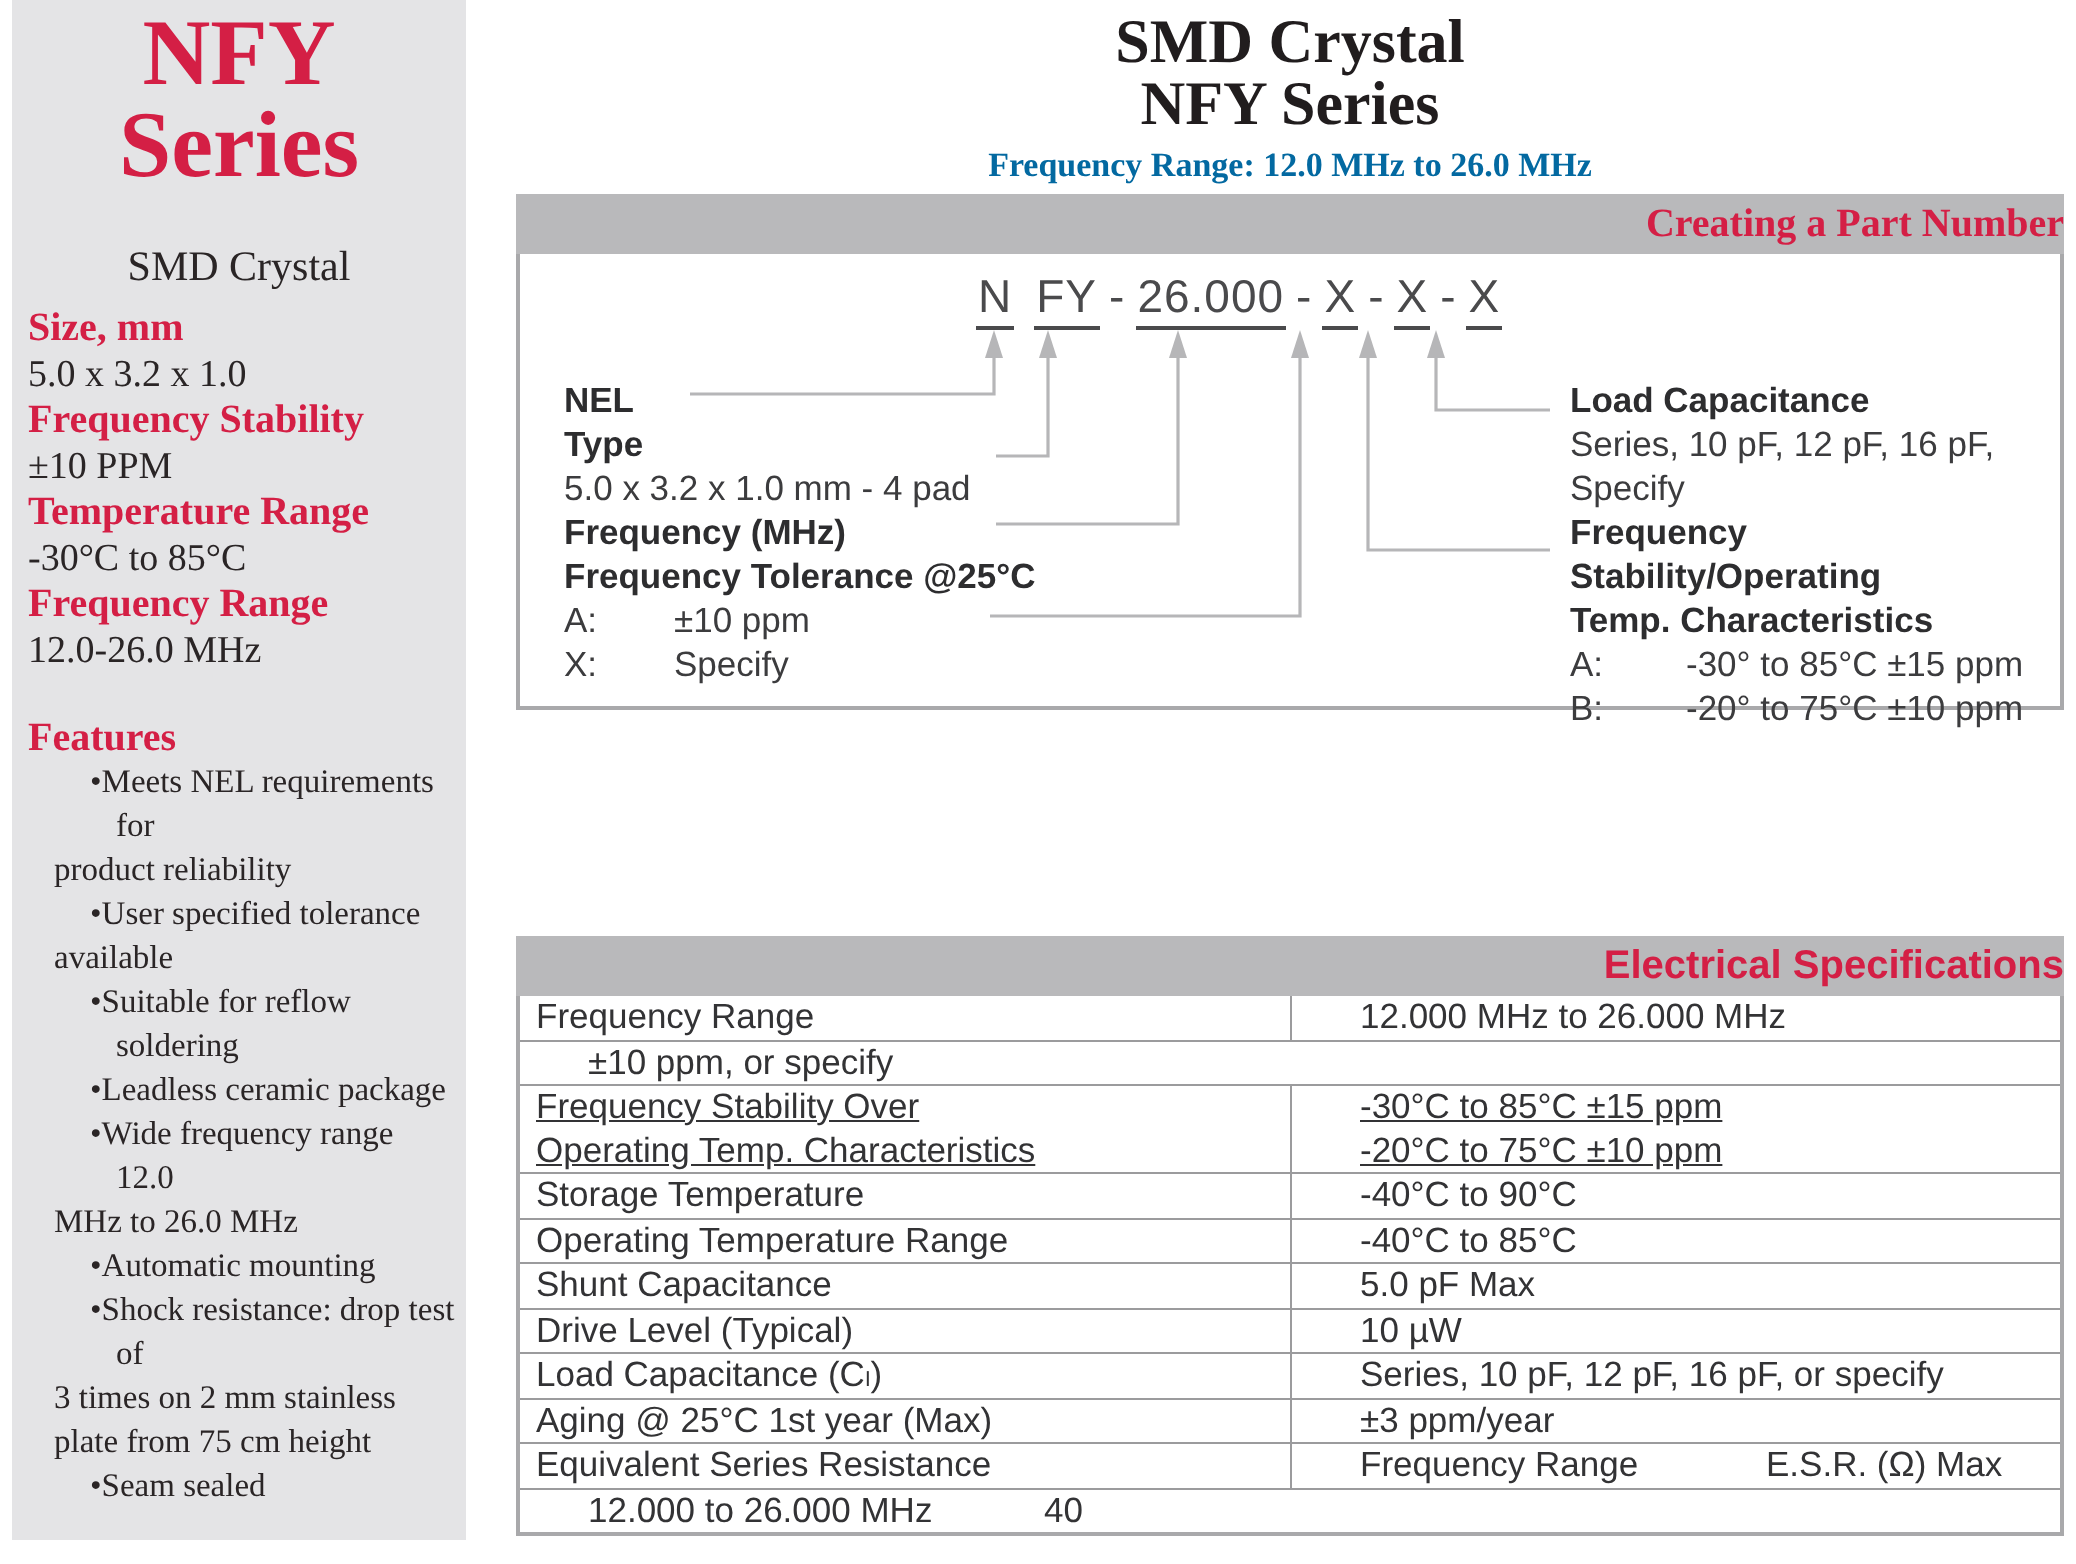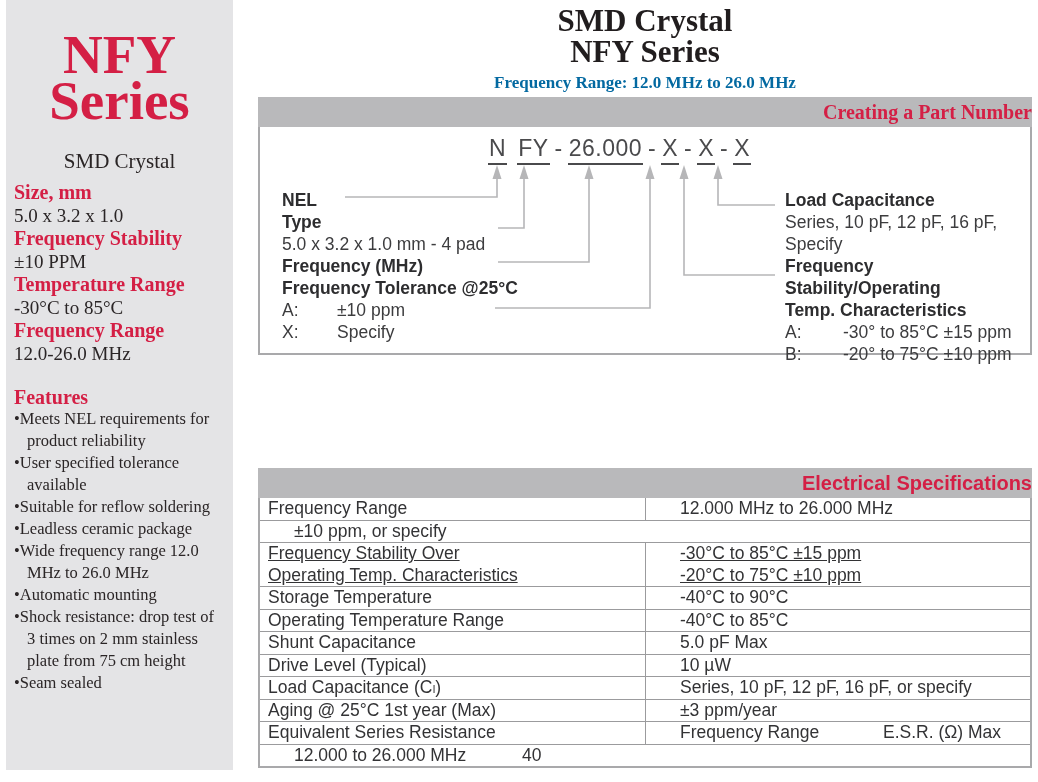--- a/index.html
+++ b/index.html
@@ -3,30 +3,30 @@
 <meta charset="utf-8">
 <style>
   * { margin:0; padding:0; box-sizing:border-box; }
   html,body { background:#fff; }
   body { width:1038px; height:782px; position:relative; overflow:hidden;
          font-family:"Liberation Serif","DejaVu Serif",serif; color:#221e1f; }
 
   
   .sidebar { position:absolute; left:6px; top:0; width:227px; height:770px;
              background:#e4e4e6; }
-  .nfy-title { margin-top:32px; text-align:center; color:#d41f45;
-               font-size:55px; line-height:46px; font-weight:bold; }
+  .nfy-title { margin-top:4px; text-align:center; color:#d41f45;
+               font-size:47px; line-height:46px; font-weight:bold; }
   .smd-sub { margin-top:25px; text-align:center; font-size:21px; color:#2a2526; }
   .side-specs { margin-top:7px; padding:0 0 0 8px; }
   .side-h { color:#d41f45; font-weight:bold; font-size:20px; line-height:23px; }
   .side-v { font-size:19px; line-height:23px; color:#2a2526; }
   .features { margin-top:21px; padding:0 4px 0 8px; }
   .features-h { color:#d41f45; font-weight:bold; font-size:20px; line-height:22px; }
   .f-line { font-size:16.5px; line-height:22px; color:#2a2526; padding-left:13px; }
-  .f-line.bullet { text-indent:-13px; }
+  .f-line.bullet { text-indent:-13px;margin-left:31px; }
   .f-line.bullet::before { content:"\2022 "; }
 
   
   .title-block { position:absolute; left:258px; top:5px; width:774px; text-align:center; }
   .title-l1, .title-l2 { font-size:31px; line-height:31px; font-weight:bold; color:#211d1e; }
   .title-sub { margin-top:6px; font-size:17px; font-weight:bold; color:#0369a1; }
 
   .bar { height:30px; background:#b9b9bb; text-align:right;
          font-weight:bold; font-size:20px; line-height:30px; color:#d41f45; }
 

